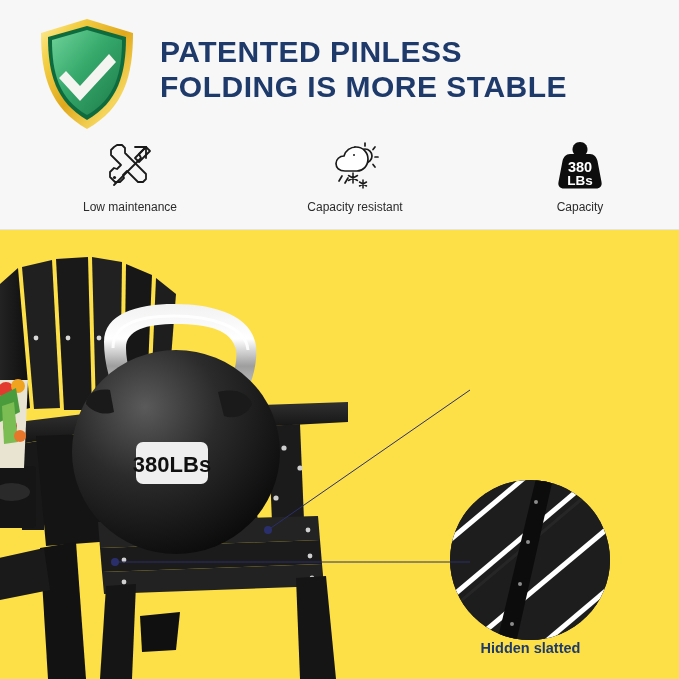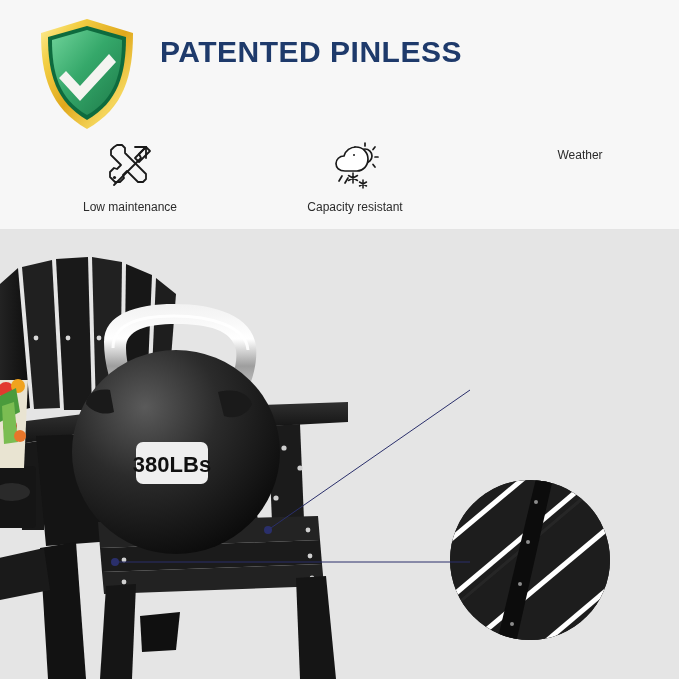--- a/index.html
+++ b/index.html
@@ -87,21 +87,21 @@
     text-align: center;
     white-space: nowrap;
   }
 
   
   #photo-area {
     position: absolute;
     left: 0; top: 230px;
     width: 679px;
     height: 449px;
-    background: #e5e5e5;
+    background: #fde047;
     overflow: hidden;
   }
 
   
   #chair-scene {
     position: absolute;
     left: 0; top: 0;
     width: 440px;
     height: 449px;
   }
@@ -161,20 +161,21 @@
         </defs>
         <path d="M49 3 L95 17 C95 60 86 92 49 113 C12 92 3 60 3 17 Z" fill="url(#goldG)"></path>
         <path d="M49 10 L88 21 C88 58 80 86 49 104 C18 86 10 58 10 21 Z" fill="#0e6b3e"></path>
         <path d="M49 14 L84 24 C84 57 77 83 49 99 C21 83 14 57 14 24 Z" fill="url(#greenG)"></path>
         <path d="M28 55 L42 70 L71 38 L78 46 L42 85 L21 62 Z" fill="#f4f4f0"></path>
       </svg>
     </div>
 
     <div id="headline">
       <div class="headline-line">PATENTED PINLESS</div>
+      <div class="headline-line">FOLDING IS MORE STABLE</div>
     </div>
 
     <div id="feature-row">
 
       <div class="feature-item">
         <div class="feature-icon">
           <svg width="50" height="50" viewBox="0 0 50 50" fill="none" stroke="#1a1a1a" stroke-width="1.8" stroke-linejoin="round" stroke-linecap="round">
             <path d="M9 6 L6 9 L6 14 L16 24 L12 28 L9 27 L5 31 L5 36 L10 41 L15 41 L19 37 L18 34 L22 30 L33 41 L38 41 L41 38 L41 33 L20 12 L20 7 L17 4 L12 4 Z"></path>
             <path d="M41 6 L34 13 L36 17 L33 20 L9 44"></path>
             <path d="M30 6 L41 6 L41 17"></path>
@@ -197,21 +198,29 @@
             <g stroke-width="1.5">
               <path d="M24 32 L24 42 M19.5 34.5 L28.5 39.5 M28.5 34.5 L19.5 39.5"></path>
               <path d="M34 39 L34 47 M30.5 41 L37.5 45 M37.5 41 L30.5 45"></path>
             </g>
           </svg>
         </div>
         <div class="feature-label">Capacity resistant</div>
       </div>
 
       <div class="feature-item">
-        <div class="feature-label">Weather</div>
+        <div class="feature-icon">
+          <svg width="50" height="52" viewBox="0 0 50 52">
+            <path d="M25 2 C20.5 2 17.5 5.5 17.5 9.5 C17.5 11.5 18.3 13.3 19.7 14.6 L30.3 14.6 C31.7 13.3 32.5 11.5 32.5 9.5 C32.5 5.5 29.5 2 25 2 Z" fill="#0d0d0d"></path>
+            <path d="M15 14 L35 14 C39 14 41.5 17 42.5 21 L46.5 42 C47.3 46 45 48.5 41 48.5 L9 48.5 C5 48.5 2.7 46 3.5 42 L7.5 21 C8.5 17 11 14 15 14 Z" fill="#0d0d0d"></path>
+            <text x="25" y="32" text-anchor="middle" font-family="Liberation Sans, sans-serif" font-size="14.5" font-weight="bold" fill="#ffffff">380</text>
+            <text x="25" y="45" text-anchor="middle" font-family="Liberation Sans, sans-serif" font-size="13.5" font-weight="bold" fill="#ffffff">LBs</text>
+          </svg>
+        </div>
+        <div class="feature-label">Capacity</div>
       </div>
 
     </div>
   </div>
   <div id="header-divider"></div>
 
   <div id="photo-area">
 
     <div id="chair-scene">
       <svg width="440" height="449" viewBox="0 0 440 449">
@@ -325,20 +334,21 @@
         <path d="M88 -10 L104 -6 L64 172 L46 166 Z" fill="#0c0c0c"></path>
         <g fill="#8c8c8c">
           <circle cx="86" cy="22" r="2"></circle>
           <circle cx="78" cy="62" r="2"></circle>
           <circle cx="70" cy="104" r="2"></circle>
           <circle cx="62" cy="144" r="2"></circle>
         </g>
       </svg>
     </div>
     <div class="callout-caption" id="caption-slats">
+      <div>Hidden slatted</div>
     </div>
 
     <svg id="leader-lines">
       <line x1="268" y1="300" x2="470" y2="160" stroke="#2a2f6b" stroke-width="1"></line>
       <circle cx="268" cy="300" r="4" fill="#2a2f6b"></circle>
       <line x1="115" y1="332" x2="470" y2="332" stroke="#2a2f6b" stroke-width="1"></line>
       <circle cx="115" cy="332" r="4" fill="#2a2f6b"></circle>
     </svg>
 
   </div>

